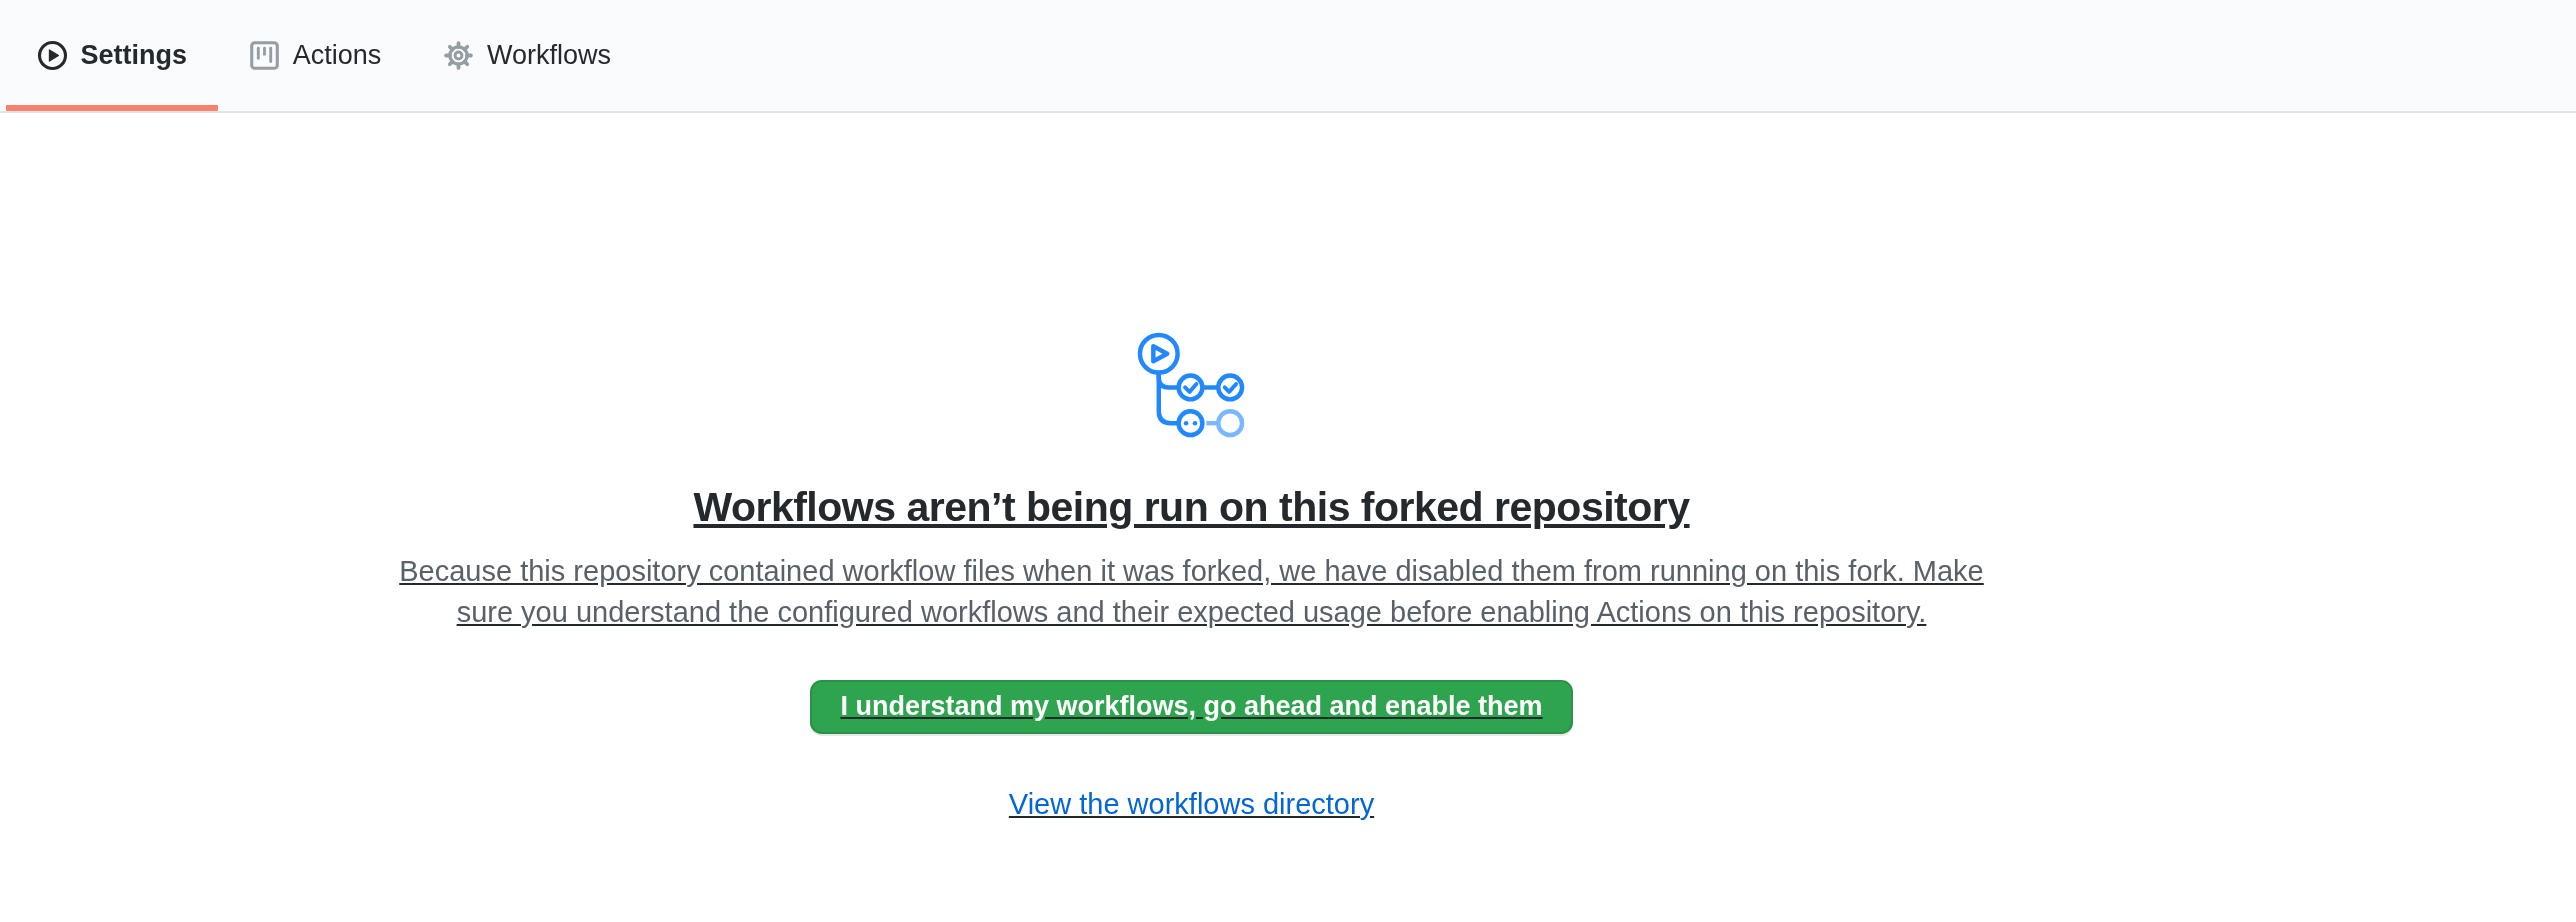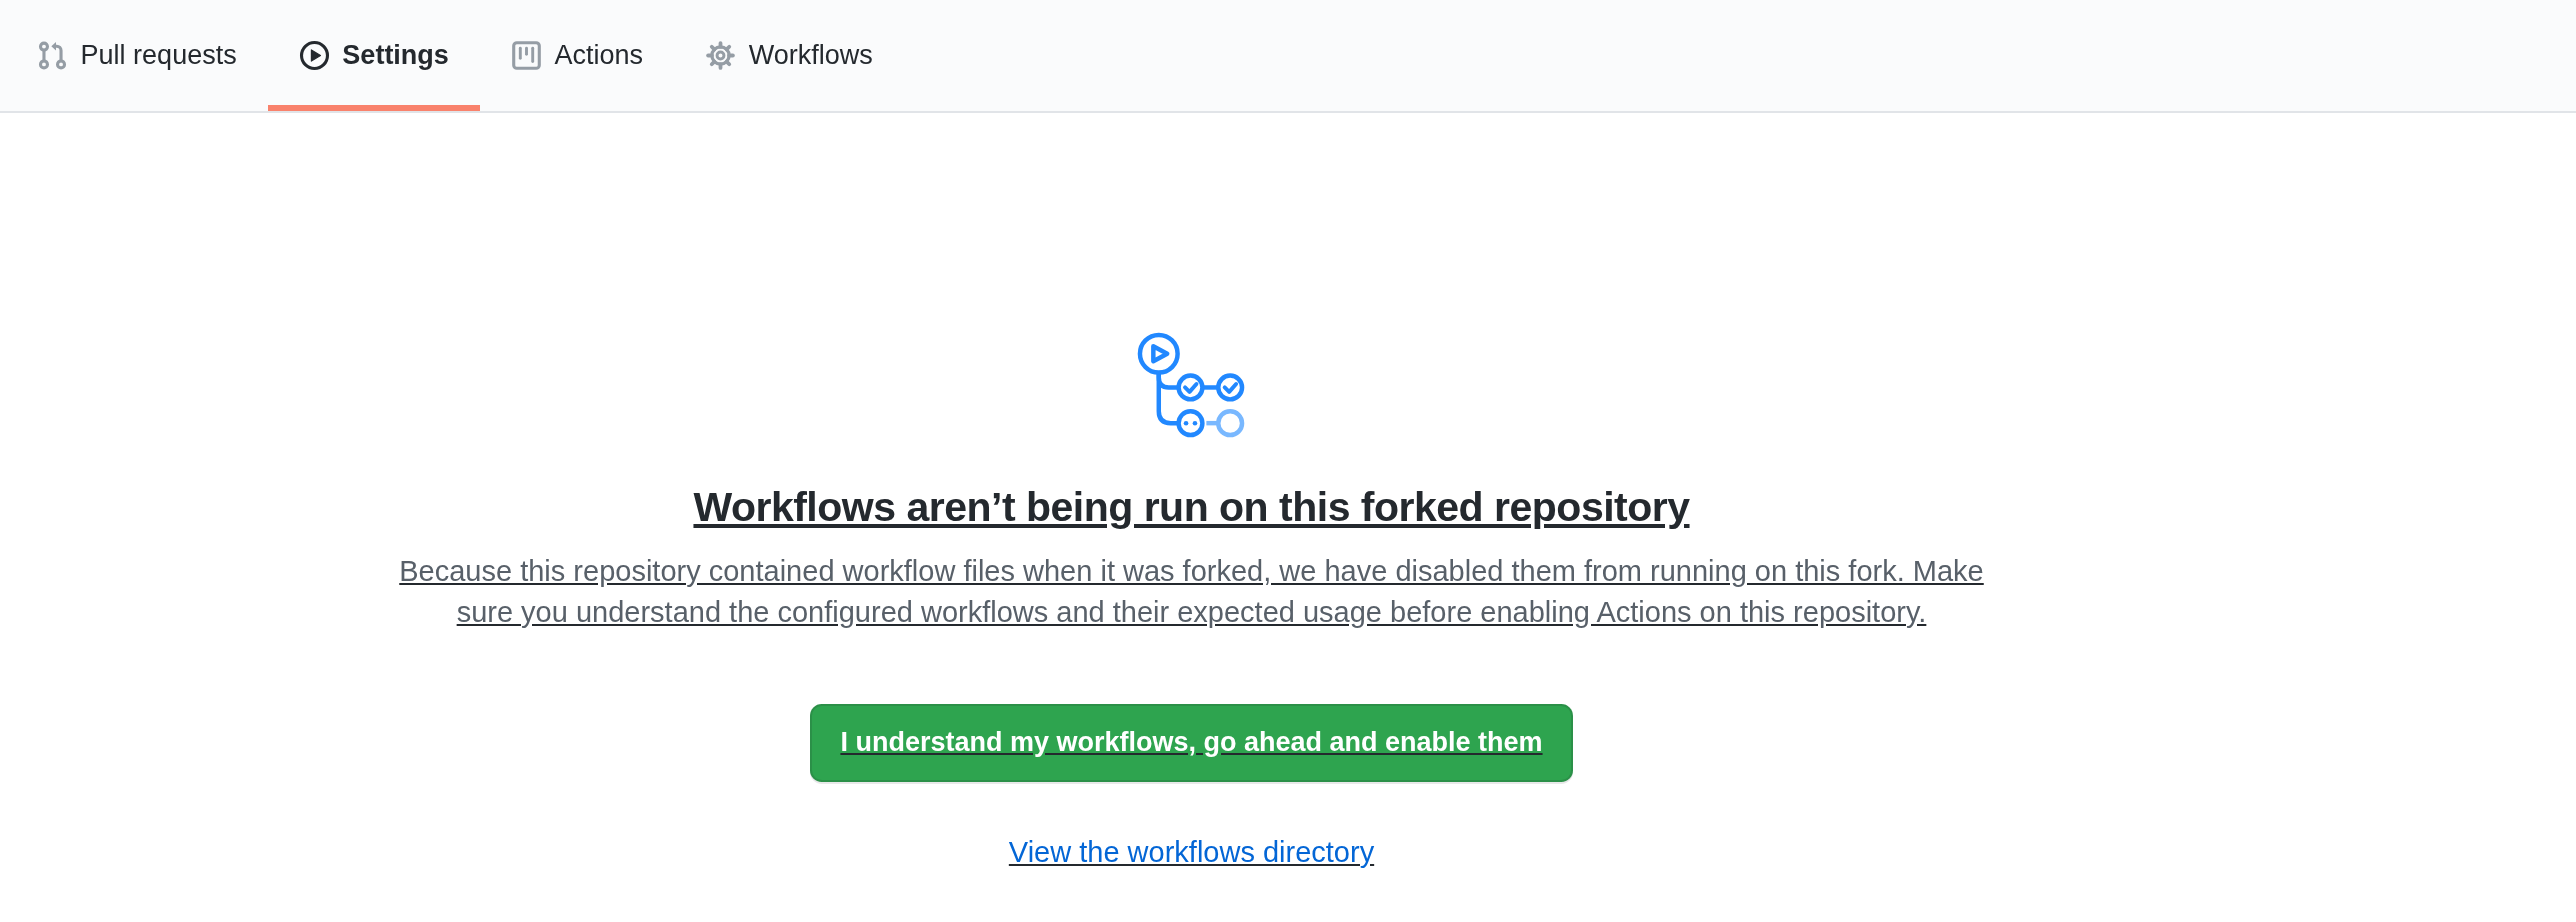--- a/index.html
+++ b/index.html
@@ -88,22 +88,22 @@
   }
   .blankslate-desc {
     margin: 19.5px 0 0;
     max-width: 1617px;
     font-size: 29px;
     line-height: 41px;
     color: var(--text-gray);
     text-align: center;
   }
   .enable-btn {
-    margin-top: 71px;
-    height: 78px;
+    margin-top: 47px;
+    height: 54px;
     padding: 0 28px;
     background: var(--accent-green);
     color: #ffffff;
     font-family: inherit;
     font-size: 27px;
     font-weight: 700;
     line-height: 1;
     border: 2px solid rgba(27,31,35,0.15);
     border-radius: 11.7px;
     box-shadow: 0 2px 0 rgba(27,31,35,0.1);
@@ -117,33 +117,20 @@
     text-decoration: none;
     cursor: pointer;
   }
 </style>
 </head>
 <body>
 
 <nav class="repo-nav">
 
 
-  <div class="tab">
-    <svg class="octicon" viewBox="0 0 16 16">
-      <g fill="none" stroke="currentColor" stroke-width="1.6" stroke-linecap="round">
-        <circle cx="3.6" cy="3.4" r="1.8"></circle>
-        <circle cx="3.6" cy="12.6" r="1.8"></circle>
-        <circle cx="12.4" cy="12.6" r="1.8"></circle>
-        <line x1="3.6" y1="5.3" x2="3.6" y2="10.7"></line>
-        <path d="M9.3,3.2 h0.9 a2.2,2.2 0 0 1 2.2,2.2 V10.7"></path>
-      </g>
-      <path d="M9.8,1 V5.4 L7.4,3.2 Z" fill="currentColor"></path>
-    </svg>
-    <span>Pull requests</span>
-  </div>
 
   <div class="tab selected">
     <svg class="octicon" viewBox="0 0 16 16">
       <circle cx="8" cy="8" r="6.7" fill="none" stroke="currentColor" stroke-width="1.6"></circle>
       <path d="M6.4,5.1 L11.1,8 L6.4,10.9 Z" fill="currentColor" stroke="currentColor" stroke-width="0.6" stroke-linejoin="round"></path>
     </svg>
     <span>Settings</span>
     <span class="tab-underline"></span>
   </div>
 

